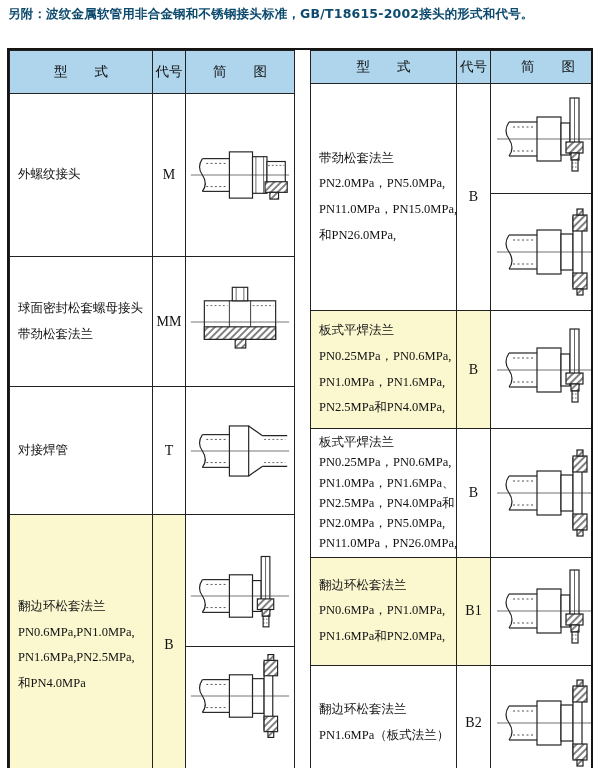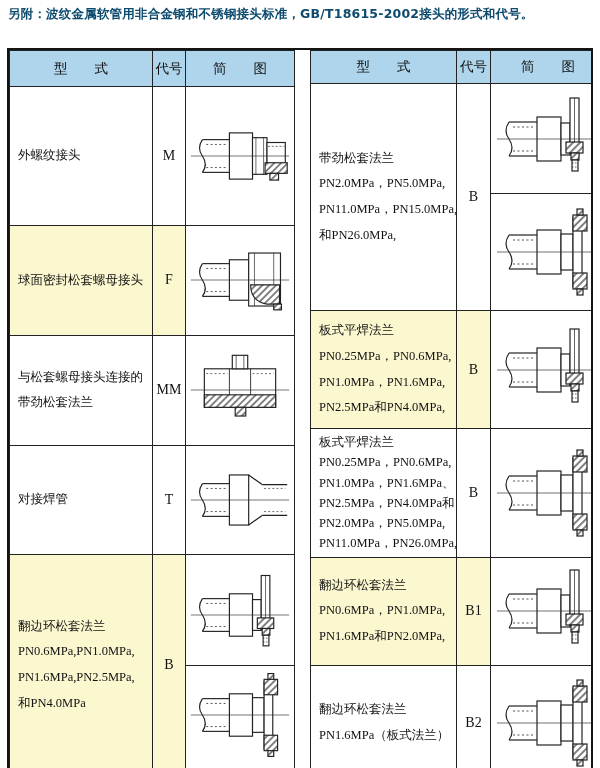--- a/index.html
+++ b/index.html
@@ -154,35 +154,22 @@
       <td class="code-cell">M</td>
       <td class="diag-cell">
             <div class="diag" style="height:95px">
               <svg width="106" height="90" viewBox="0 0 110 90">
                 <use href="#fit-m"></use>
               </svg>
             </div>
           </td>
     </tr>
     <tr style="height:100px">
-      <td class="type-cell hl">
-            <div class="ln">球面密封松套螺母接头</div>
-          </td>
-      <td class="code-cell hl">F</td>
-      <td class="diag-cell">
-            <div class="diag" style="height:98px">
-              <svg width="106" height="90" viewBox="0 0 110 90">
-                <use href="#fit-f"></use>
-              </svg>
-            </div>
-          </td>
-    </tr>
-    <tr style="height:100px">
-      <td class="type-cell">
-        <div class="ln">与松套螺母接头连接的</div>
+      <td class="type-cell">
+        <div class="ln">球面密封松套螺母接头</div>
         <div class="ln">带劲松套法兰</div>
       </td>
       <td class="code-cell">MM</td>
       <td class="diag-cell">
             <div class="diag" style="height:98px">
               <svg width="106" height="90" viewBox="0 0 110 90">
                 <use href="#fit-mm"></use>
               </svg>
             </div>
           </td>

